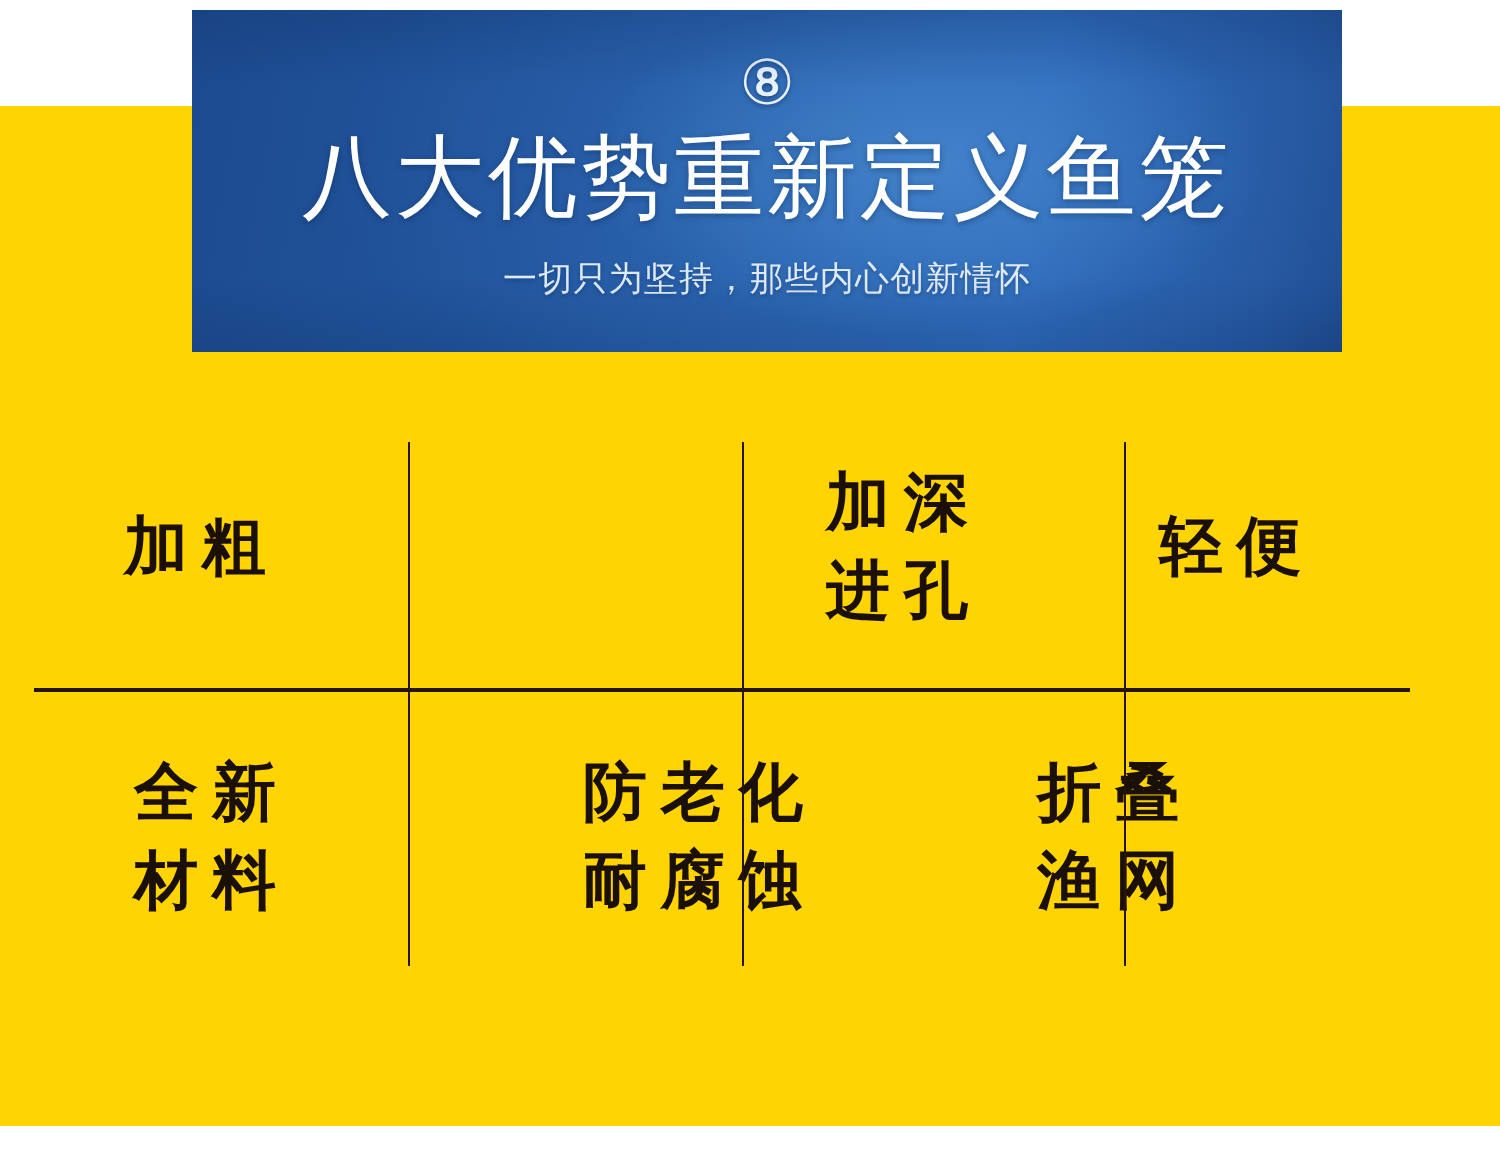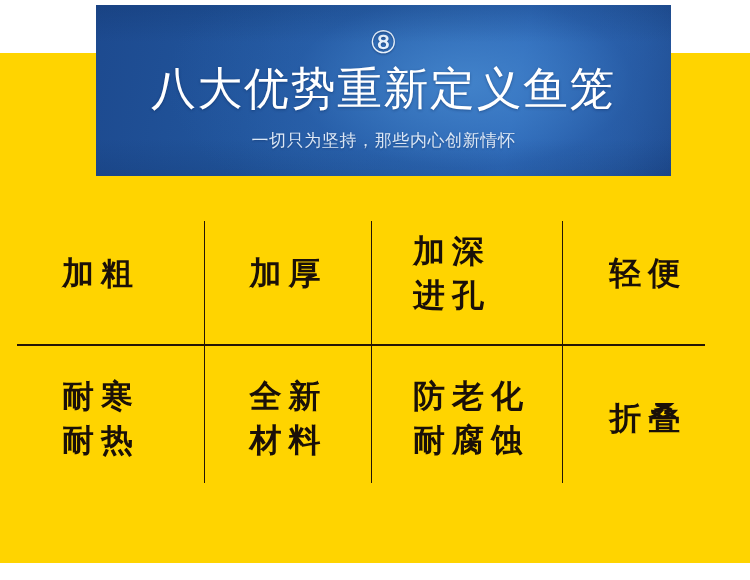--- a/index.html
+++ b/index.html
@@ -123,21 +123,21 @@
     font-weight: bold;
     color: #1a1008;
     letter-spacing: 7px;
     font-family: Liberation Sans, sans-serif;
     white-space: nowrap;
     text-indent: 0;
   }
   .cell-c1 { padding-left: 45px; }
   .cell-c2 { padding-left: 50px; }
   .cell-c3 { padding-left: 26px; }
-  .cell-c4 { padding-left: 29px; text-align: center; }
+  .cell-c4 { padding-left: 29px; }
   
   .v-rule {
     position: absolute;
     top: 221px;
     width: 1.4px;
     height: 262px;
     background: #241505;
   }
   #v-rule-1 { left: 204px; }
   #v-rule-2 { left: 371px; }
@@ -166,46 +166,42 @@
     <div id="banner-subtitle">一切只为坚持，那些内心创新情怀</div>
   </div>
 
   <div id="grid">
 
     <div class="grid-row" id="row-top">
       <div class="cell cell-c1">
         <div class="cell-line">加粗</div>
       </div>
       <div class="cell cell-c2">
-        <div class="cell-line">加厚</div>
       </div>
       <div class="cell cell-c3">
         <div class="cell-line">加深</div>
         <div class="cell-line">进孔</div>
       </div>
       <div class="cell cell-c4">
         <div class="cell-line">轻便</div>
       </div>
     </div>
 
     <div class="grid-row" id="row-bottom">
-      <div class="cell cell-c1">
-        <div class="cell-line">耐寒</div>
-        <div class="cell-line">耐热</div>
-      </div>
       <div class="cell cell-c2">
         <div class="cell-line">全新</div>
         <div class="cell-line">材料</div>
       </div>
       <div class="cell cell-c3">
         <div class="cell-line">防老化</div>
         <div class="cell-line">耐腐蚀</div>
       </div>
       <div class="cell cell-c4">
         <div class="cell-line">折叠</div>
+        <div class="cell-line">渔网</div>
       </div>
     </div>
 
   </div>
 
   <div class="v-rule" id="v-rule-1"></div>
   <div class="v-rule" id="v-rule-2"></div>
   <div class="v-rule" id="v-rule-3"></div>
   <div id="h-rule"></div>
 

